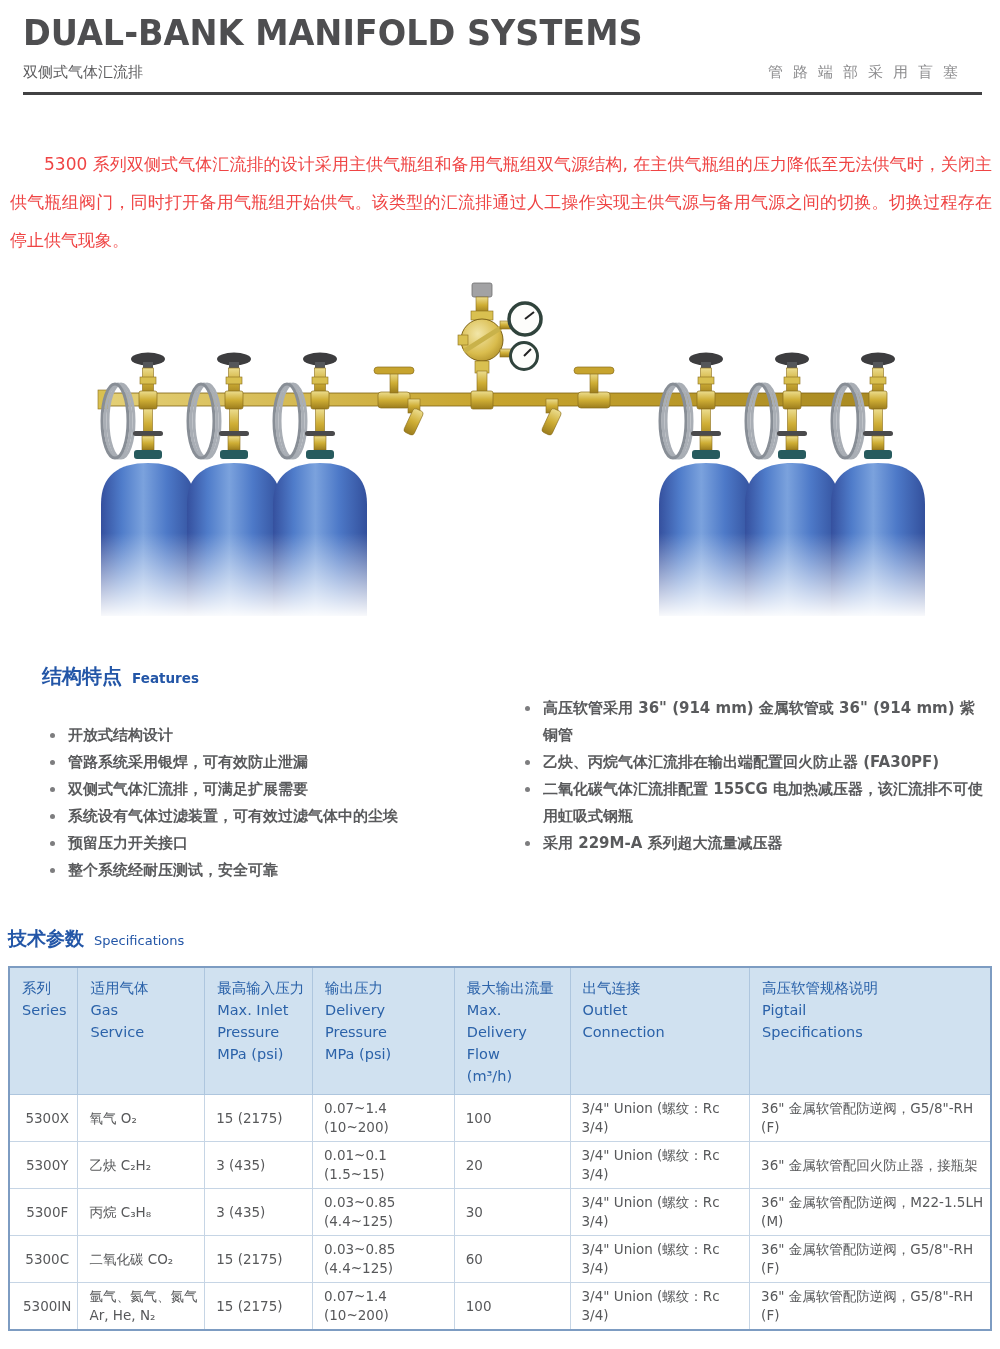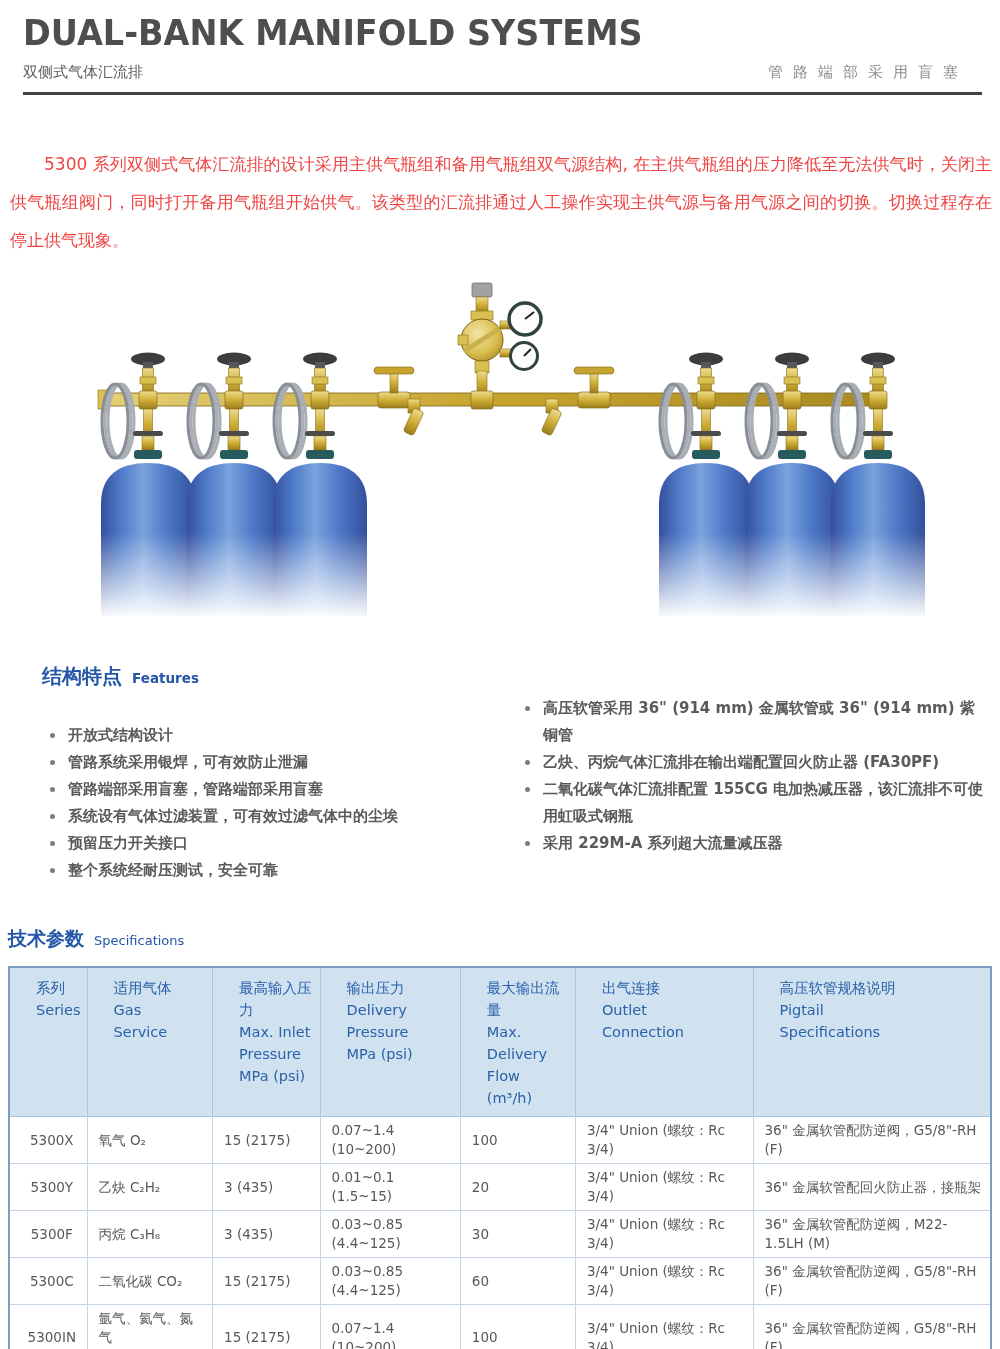--- a/index.html
+++ b/index.html
@@ -37,21 +37,21 @@
     height:5px; border-radius:50%; background:#7d7d7f; }
 
   
   .specs { margin:42px 8px 0 8px; }
   .specs-title { color:#2356a7; margin-left:0; }
   .specs-title .cn { font-size:19px; font-weight:bold; }
   .specs-title .en { font-size:13px; font-weight:normal; margin-left:5px; }
   table.spec { margin-top:14px; width:984px; border-collapse:collapse;
     border:2px solid #7d9cc2; background:#fff; }
   table.spec th { background:#d0e1f0; color:#2b62a9; font-weight:normal;
-    text-align:left; vertical-align:top; padding:9px 6px 7px 26px; font-size:14.5px;
+    text-align:left; vertical-align:top; padding:9px 6px 7px 12px; font-size:14.5px;
     line-height:22px; border:1px solid #aec6de; }
   table.spec td { font-size:13.5px; color:#57585a; padding:4px 6px 4px 11px;
     border:1px solid #c6d5e5; height:31px; line-height:19px; vertical-align:middle;
     background:#fff; }
   table.spec td.c-series { text-align:center; padding-left:9px; padding-right:2px; }
 </style>
 </head>
 <body>
 
 
@@ -180,21 +180,21 @@
 
 <div class="cols">
   <div class="col-feat">
     <div class="sec-title">
       <span class="cn">结构特点</span>
       <span class="en">Features</span>
     </div>
     <ul class="blist">
       <li>开放式结构设计</li>
       <li>管路系统采用银焊，可有效防止泄漏</li>
-      <li>管路端部采用盲塞，管路端部采用盲塞</li>
+      <li>双侧式气体汇流排，可满足扩展需要</li>
       <li>系统设有气体过滤装置，可有效过滤气体中的尘埃</li>
       <li>预留压力开关接口</li>
       <li>整个系统经耐压测试，安全可靠</li>
     </ul>
   </div>
   <div class="col-std">
     <ul class="blist">
       <li>高压软管采用 36" (914 mm) 金属软管或 36" (914 mm) 紫铜管</li>
       <li>乙炔、丙烷气体汇流排在输出端配置回火防止器 (FA30PF)</li>
       <li>二氧化碳气体汇流排配置 155CG 电加热减压器，该汇流排不可使用虹吸式钢瓶</li>

